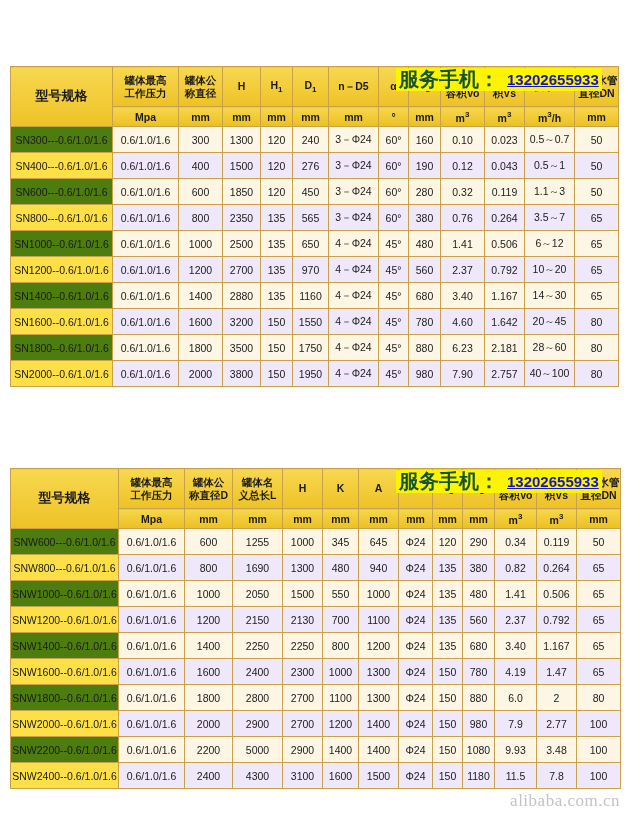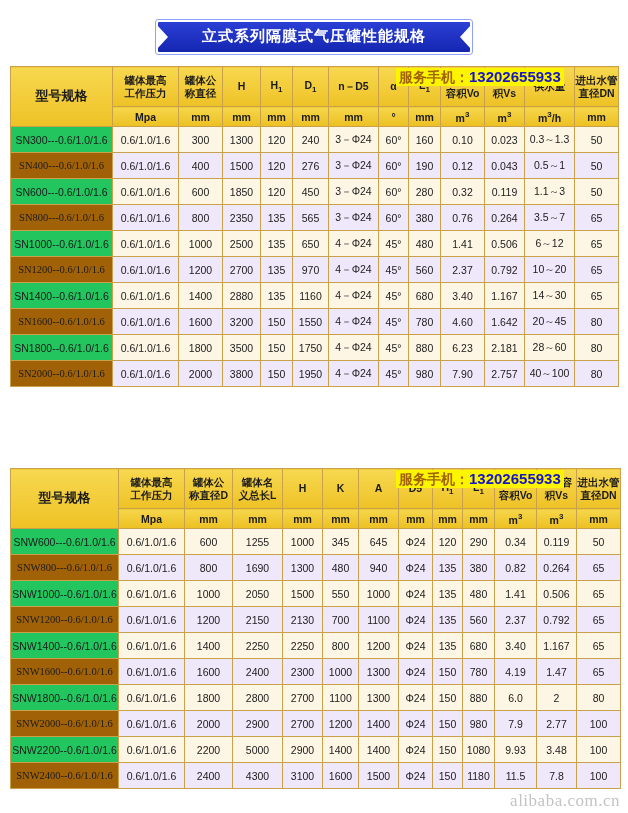--- a/index.html
+++ b/index.html
@@ -64,31 +64,32 @@
   .phone-overlay {
     position: absolute;
     display: flex;
     align-items: center;
     background: #fdf400;
     padding: 1px 3px 2px 3px;
     z-index: 5;
     line-height: 1;
   }
   .phone-overlay .lbl {
-    color: #a16207;
-    font-size: 14px;
+    color: #14532d;
+    font-size: 20px;
     font-weight: bold;
     white-space: nowrap;
   }
   .phone-overlay .num {
     color: #1515c8;
     font-size: 15px;
     font-weight: bold;
     white-space: nowrap;
-    margin-left: 0;
+    margin-left: 8px;
+    text-decoration: underline;
   }
 
   
   table.spec {
     border-collapse: collapse;
     width: 608px;
     margin: 0 auto;
     table-layout: fixed;
   }
   table.spec td, table.spec th {
@@ -117,22 +118,22 @@
     background: linear-gradient(#f6d64b, #ecc021);
     font-weight: bold;
     height: 20px;
     font-size: 10.5px;
   }
   td.firstcol {
     font-size: 10px;
   }
   tbody tr.odd td { background: #fdf6e4; }
   tbody tr.even td { background: #efe7fa; }
-  tbody tr.odd td.firstcol { background: #22c55e; }
-  tbody tr.even td.firstcol { background: #a16207; font-family: Liberation Serif, serif; }
+  tbody tr.odd td.firstcol { background: #4d7c0f; }
+  tbody tr.even td.firstcol { background: #fde047; }
 
   .sup { font-size: 8px; vertical-align: super; }
 
   
   .watermark {
     position: absolute;
     right: 8px;
     bottom: 2px;
     font-size: 17px;
     color: #b9b9b9;
@@ -149,25 +150,20 @@
 
   .sec2-title { position: absolute; left: 0; top: 424px; width: 628px; }
   .sec2-table { position: absolute; left: 10px; top: 468px; }
   .sec2-phone { left: 396px; top: 470px; }
 </style>
 </head>
 <body>
 
 <div class="page">
 
-  <div class="banner-wrap sec1-title">
-    <div class="banner">
-      <span class="txt">立式系列隔膜式气压罐性能规格</span>
-    </div>
-  </div>
 
   <div class="phone-overlay sec1-phone">
     <span class="lbl">服务手机：</span>
     <span class="num">13202655933</span>
   </div>
 
   <div class="sec1-table">
     <table class="spec" id="table1">
       <colgroup>
         <col style="width:102px">
@@ -221,21 +217,21 @@
             <td>0.6/1.0/1.6</td>
             <td>300</td>
             <td>1300</td>
             <td>120</td>
             <td>240</td>
             <td>3－Φ24</td>
             <td>60°</td>
             <td>160</td>
             <td>0.10</td>
             <td>0.023</td>
-            <td>0.3～1.3</td>
+            <td>0.5～0.7</td>
             <td>50</td>
           </tr>
           <tr class="even">
             <td class="firstcol">SN400---0.6/1.0/1.6</td>
             <td>0.6/1.0/1.6</td>
             <td>400</td>
             <td>1500</td>
             <td>120</td>
             <td>276</td>
             <td>3－Φ24</td>

